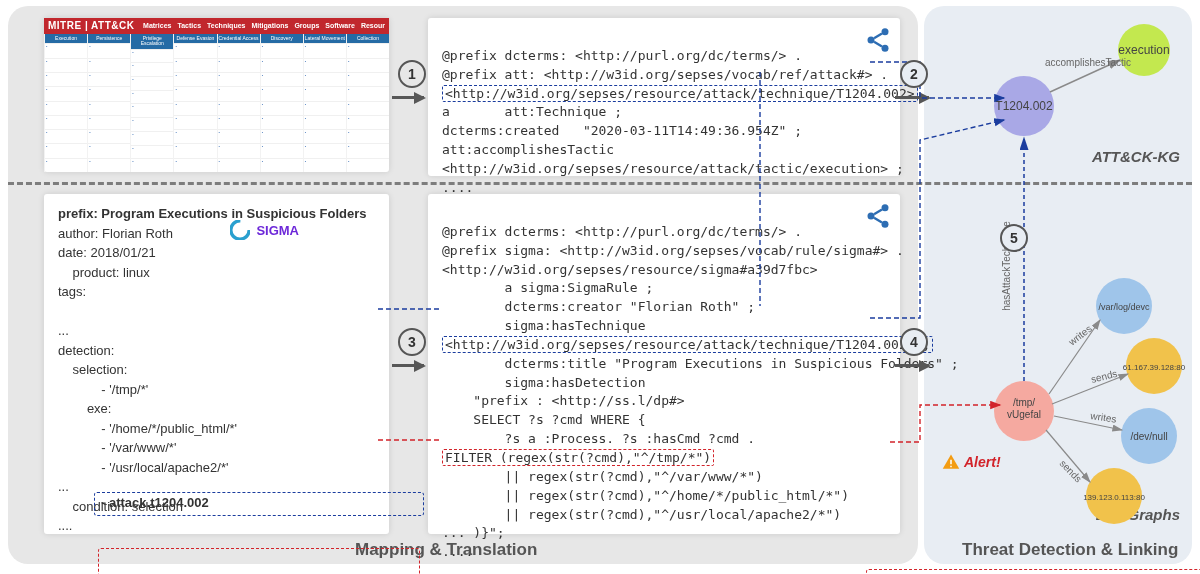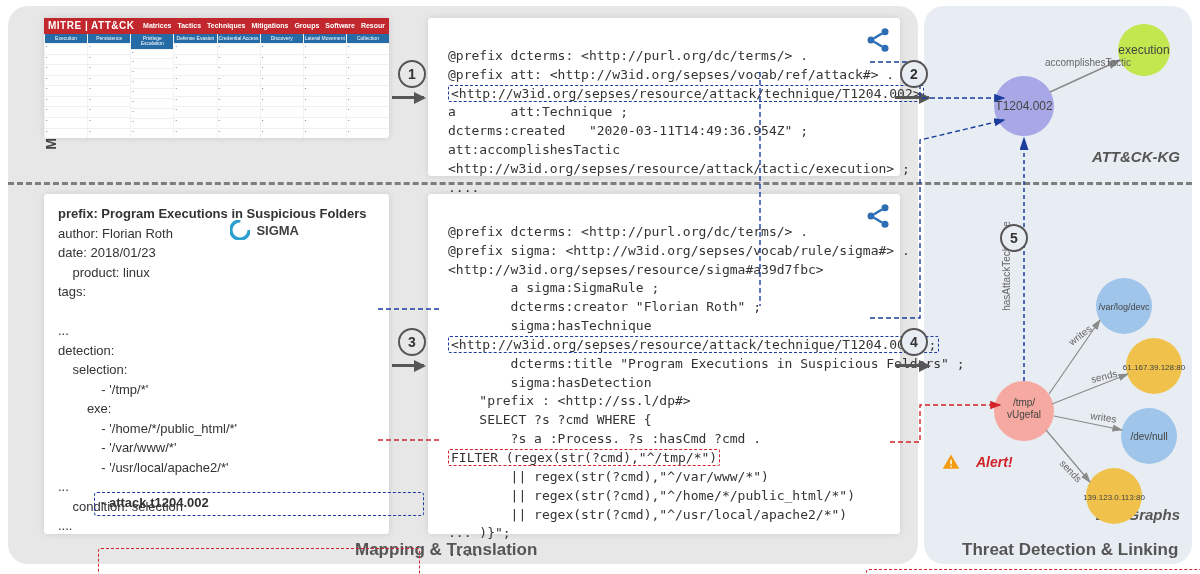--- a/index.html
+++ b/index.html
@@ -21,48 +21,48 @@
   
   .mitre-head{position:absolute;left:0;top:0;right:0;height:16px;background:#c1272d;color:#fff;font-size:9px;line-height:16px;padding:0 4px;font-weight:600;display:flex;gap:6px;align-items:center;}
   .mitre-logo{font-weight:700;font-size:10px;letter-spacing:.5px}
   .mitre-nav{color:#fff;font-size:7px;margin-left:auto;display:flex;gap:6px}
   .matrix{position:absolute;left:0;top:16px;right:0;bottom:0;display:flex;font-size:5px;overflow:hidden}
   .mcol{flex:1;border-left:1px solid #f2f2f2;display:flex;flex-direction:column}
   .mcol-h{background:#256ba5;color:#fff;padding:2px 1px;text-align:center;font-size:5px;line-height:1.05}
   .mcol-cells{flex:1;display:flex;flex-direction:column}
   .mcell{flex:1;border-top:1px solid #f0f0f0;padding:1px;color:#4a7bbd;overflow:hidden;line-height:1;font-size:4px}
   
-  .code{padding:10px 20px;font-family:ui-monospace,Menlo,monospace;font-size:13px;line-height:1.45;color:#333;white-space:pre;}
+  .code{padding:10px 14px;font-family:ui-monospace,Menlo,monospace;font-size:13px;line-height:1.45;color:#333;white-space:pre;}
   .mono-small{font-size:13px}
   
   .dash-blue{border:1.5px dashed #1b3d9e;border-radius:2px;padding:0 2px;display:inline;}
   .dash-red{border:1.5px dashed #d2232a;border-radius:2px;padding:0 2px;display:inline;}
   .box-dash-blue{border:1.5px dashed #1b3d9e;border-radius:3px;font-weight:bold;}
   .box-dash-red{border:1.5px dashed #d2232a;border-radius:3px;}
   
   .share-icon{position:absolute;right:8px;top:8px;width:28px;height:28px;}
   .share-icon svg{width:100%;height:100%}
   
   .step{position:absolute;width:24px;height:24px;border:2px solid #565656;border-radius:50%;background:#e7e7e7;color:#333;font-weight:700;font-size:14px;display:flex;align-items:center;justify-content:center;z-index:30}
   .step.onright{background:#e8edf3}
   
   .arrow{position:absolute;height:0;border-top:3px solid #575757;z-index:10}
   .arrow:after{content:"";position:absolute;right:-2px;top:-7px;border-left:12px solid #575757;border-top:6px solid transparent;border-bottom:6px solid transparent}
   
   .yaml{padding:10px 14px;font-size:13px;line-height:1.5;color:#333}
   .yaml .k{color:#333}
-  .sigma-logo{position:absolute;right:90px;top:26px;font-size:13px;font-weight:700;color:#404040;display:flex;align-items:center;gap:6px}
+  .sigma-logo{position:absolute;right:90px;top:26px;font-size:13px;font-weight:700;color:#6d28d9;display:flex;align-items:center;gap:6px}
   .sigma-logo svg{width:20px;height:20px}
   
   .kg-title{position:absolute;font-style:italic;font-weight:700;color:#555;font-size:15px}
   
   .panel-right svg.graph{position:absolute;left:0;top:0;width:268px;height:558px}
   .nodelabel{font-size:12px;fill:#444;font-family:"Segoe UI",Arial,sans-serif}
   .edgelabel{font-size:10px;fill:#666;font-family:"Segoe UI",Arial,sans-serif}
-  .alert{position:absolute;left:16px;bottom:100px;color:#d2232a;font-weight:700;font-size:14px;font-style:italic;display:flex;align-items:center;gap:16px}
+  .alert{position:absolute;left:16px;bottom:100px;color:#d2232a;font-weight:700;font-size:14px;font-style:italic;display:flex;align-items:center;gap:4px}
   .alert svg{width:18px;height:18px}
   
   svg.connectors{position:absolute;left:0;top:0;width:1200px;height:574px;z-index:20;pointer-events:none}
   
   .overlay-box{position:absolute;z-index:15}
 </style>
 </head>
 <body>
 
 <div class="canvas">
@@ -74,21 +74,21 @@
   <div class="vlabel top" style="top:90px">
     <span>MITRE ATT&amp;CK</span>
   </div>
   <div class="vlabel bot" style="top:365px">
     <span>Detection Rules (e.g. Sigma)</span>
   </div>
 
   <div class="sect-title" style="left:962px;top:540px">Threat Detection &amp; Linking</div>
   <div class="sect-title" style="left:355px;top:540px">Mapping &amp; Translation</div>
 
-  <div class="card" style="left:44px;top:18px;width:345px;height:120px">
+  <div class="card" style="left:44px;top:18px;width:345px;height:154px">
     <div class="mitre-head">
       <span class="mitre-logo">MITRE | ATT&amp;CK</span>
       <span class="mitre-nav">
         <span>Matrices</span>
           <span>Tactics</span>
           <span>Techniques</span>
         <span>Mitigations</span>
           <span>Groups</span>
           <span>Software</span>
         <span>Resour</span>
@@ -237,21 +237,21 @@
   <div class="card" style="left:44px;top:194px;width:345px;height:340px">
     <div class="sigma-logo">
       <svg viewBox="0 0 24 24">
           <circle cx="12" cy="12" r="11" fill="none" stroke="#2aa0cf" stroke-width="4" stroke-dasharray="52 30"></circle>
         </svg>
       <span>SIGMA</span>
     </div>
     <div class="yaml">
       <div><b class="k">prefix:</b> <b>Program Executions in Suspicious Folders</b></div>
       <div><span class="k">author:</span> <span>Florian Roth</span></div>
-      <div><span class="k">date:</span> <span>2018/01/23</span></div>
+      <div><span class="k">date:</span> <span>2018/01/21</span></div>
       <div style="white-space:pre">    product: linux</div>
       <div class="k">tags:</div>
       <div style="white-space:pre;margin-left:4px;">&nbsp;</div>
       <div>...</div>
       <div class="k">detection:</div>
       <div style="white-space:pre">    selection:</div>
       <div style="white-space:pre">            - '/tmp/*'</div>
       <div style="white-space:pre">        exe:</div>
       <div style="white-space:pre">            - '/home/*/public_html/*'</div>
       <div style="white-space:pre">            - '/var/www/*'</div>

